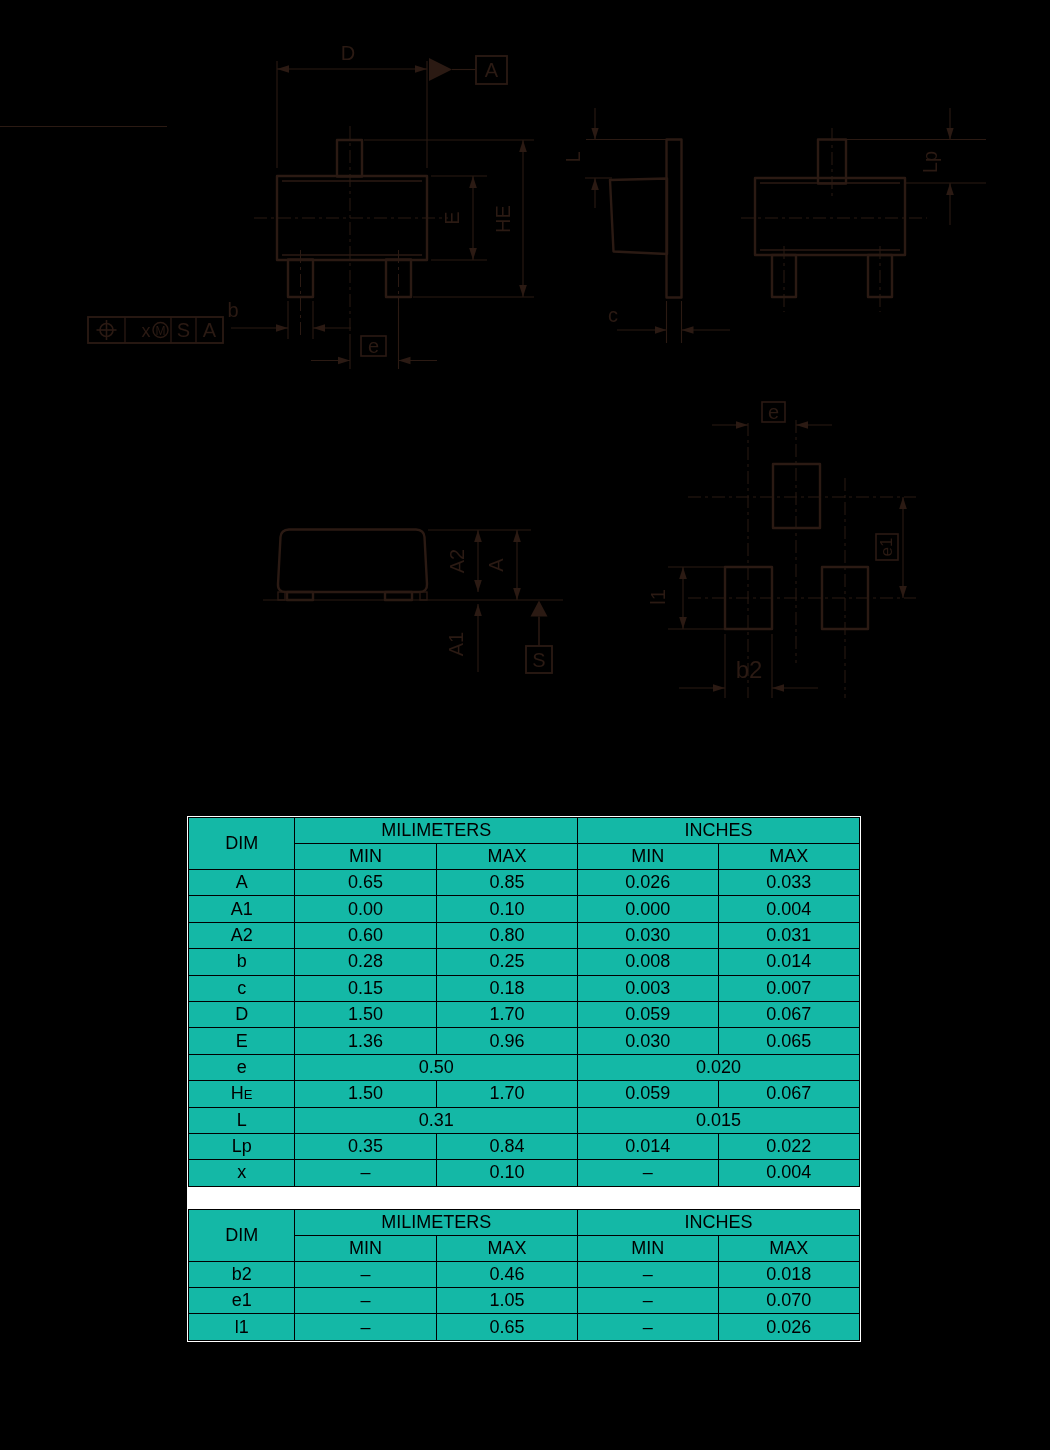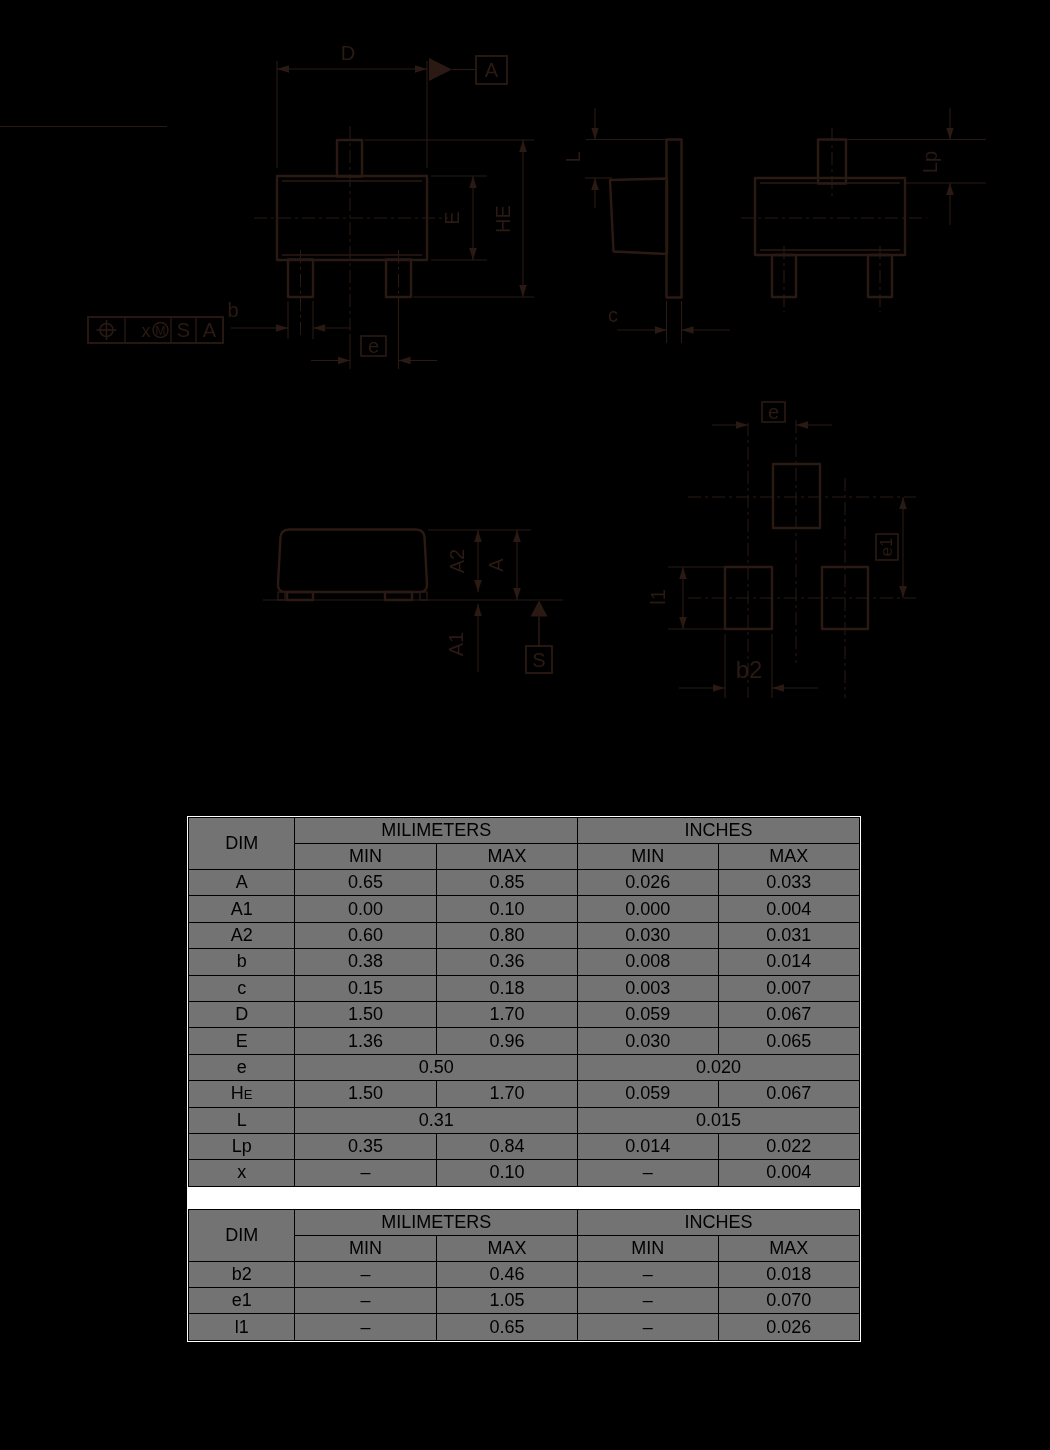--- a/index.html
+++ b/index.html
@@ -11,21 +11,21 @@
   .md{stroke:var(--line);fill:none;stroke-width:1.3;}
   .cl{stroke:var(--line);fill:none;stroke-width:1;stroke-dasharray:13 4 3 4;}
   .fl{fill:var(--line);stroke:none;}
   .lbl{fill:var(--line);font-family:"Liberation Sans",sans-serif;font-size:20px;}
   .lbl.big{font-size:24px;}
   marker path{fill:var(--line);}
 
   
   #panel{position:absolute;left:185px;top:814px;width:672px;background:var(--panel,#fff);
          border:2px solid #000;padding:1px;}
-  table{border-collapse:collapse;table-layout:fixed;width:100%;background:#737373;color:#000;}
+  table{border-collapse:collapse;table-layout:fixed;width:100%;background:#14b8a6;color:#000;}
   td,th{border:1.6px solid #000;text-align:center;vertical-align:middle;
         font-family:"Liberation Sans",sans-serif;font-size:18px;font-weight:normal;
         height:25px;padding:0;}
   tbody td{height:25.4px;}
   .subE{font-size:13px;}
   #gap{height:22px;background:#fff;}
 </style>
 </head>
 <body>
 
@@ -273,22 +273,22 @@
           </tr>
           <tr>
             <td>A2</td>
             <td>0.60</td>
             <td>0.80</td>
             <td>0.030</td>
             <td>0.031</td>
           </tr>
           <tr>
             <td>b</td>
-            <td>0.38</td>
-            <td>0.36</td>
+            <td>0.28</td>
+            <td>0.25</td>
             <td>0.008</td>
             <td>0.014</td>
           </tr>
           <tr>
             <td>c</td>
             <td>0.15</td>
             <td>0.18</td>
             <td>0.003</td>
             <td>0.007</td>
           </tr>

